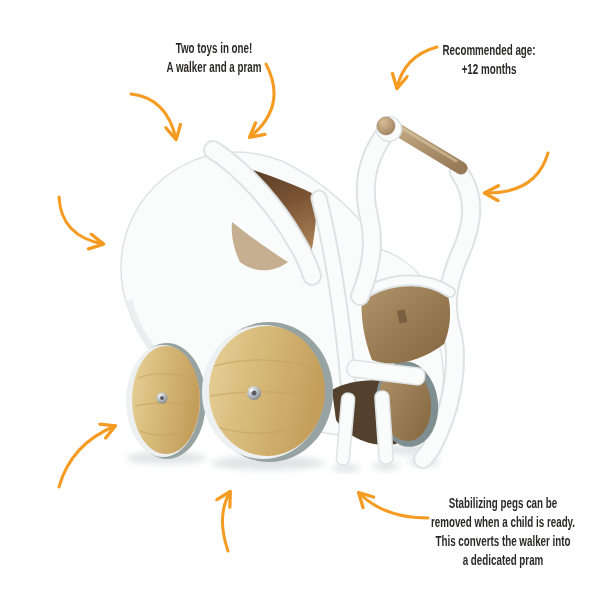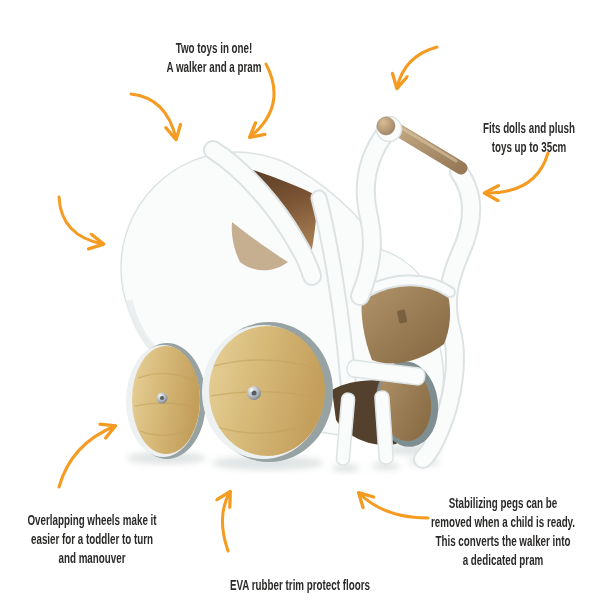--- a/index.html
+++ b/index.html
@@ -173,31 +173,23 @@
       <path class="arrow" marker-end="url(#ah)" d="M59,487 Q71,444 115,426"></path>
       <path class="arrow" marker-end="url(#ah)" d="M228,551 Q216,516 230,492"></path>
       <path class="arrow" marker-end="url(#ah)" d="M428,518 Q384,518 359,493"></path>
     </g>
   </svg>
 
   <div class="note" style="left:214px;top:20px">
     <span class="note-inner">Two toys in one!
 A walker and a pram</span>
   </div>
-  <div class="note" style="left:529px;top:100px">
-    <span class="note-inner">Fits dolls and plush
-toys up to 35cm</span>
-  </div>
-  <div class="note" style="left:92px;top:492px">
-    <span class="note-inner">Overlapping wheels make it
-easier for a toddler to turn
-and manouver</span>
-  </div>
-  <div class="note" style="left:300px;top:557px">
-    <span class="note-inner">EVA rubber trim protect floors</span>
+  <div class="note" style="left:489px;top:22px">
+    <span class="note-inner">Recommended age:
++12 months</span>
   </div>
   <div class="note" style="left:503px;top:475px">
     <span class="note-inner">Stabilizing pegs can be
 removed when a child is ready.
 This converts the walker into
 a dedicated pram</span>
   </div>
 
 </div>
 

